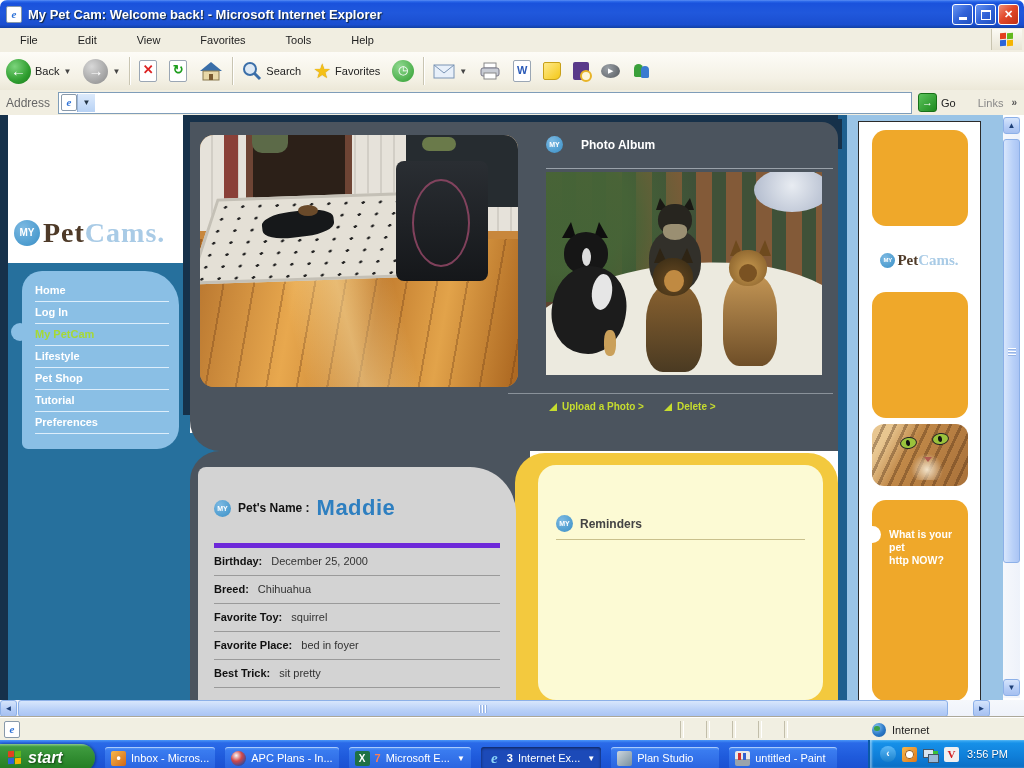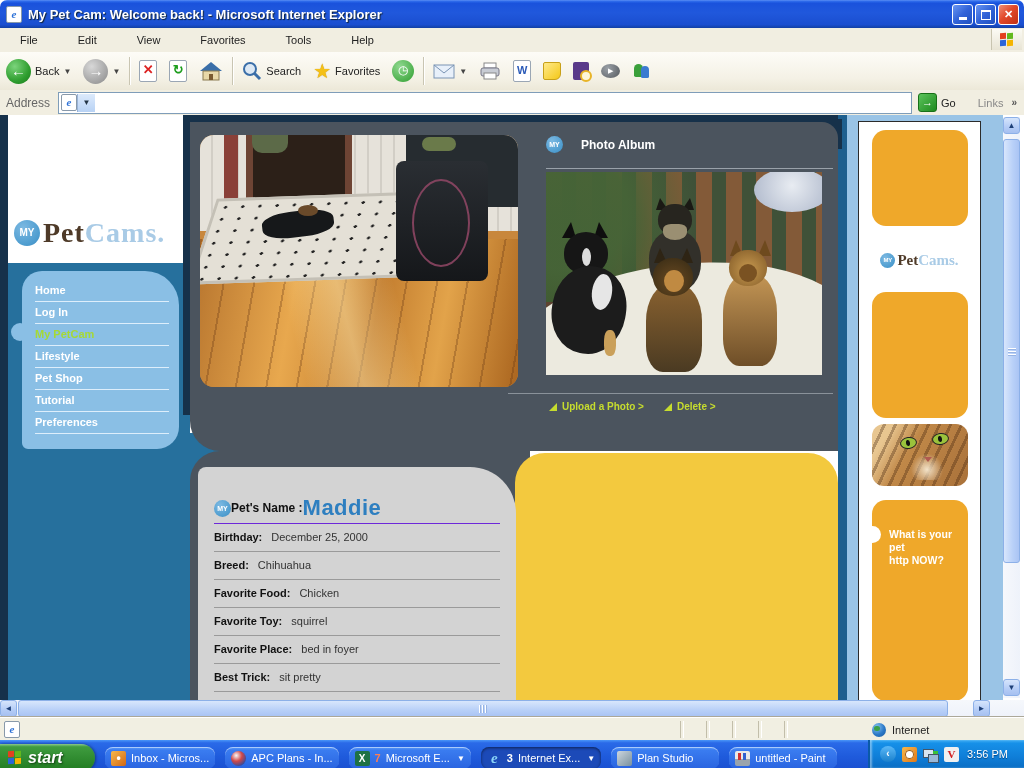--- a/index.html
+++ b/index.html
@@ -173,21 +173,21 @@
   .d4-head{position:absolute;left:183px;top:78px;width:38px;height:36px;background:radial-gradient(circle at 50% 55%,#c89a50,#8a622c 85%);border-radius:48%;}
   .d4-face{position:absolute;left:193px;top:92px;width:18px;height:18px;background:#7a5222;border-radius:50%;}
   .d4-body{position:absolute;left:177px;top:102px;width:54px;height:92px;background:linear-gradient(180deg,#c49655,#6e4e28);border-radius:42% 42% 30% 30%;}
 
   .pa-rule2{left:508px;top:278px;width:325px;height:1px;background:#8a929a;}
   .pa-links{left:549px;top:286px;display:flex;gap:20px;}
   .pa-link{display:flex;align-items:center;gap:5px;color:#c6dc2e;font-size:10px;font-weight:bold;}
   .tri-link{width:0;height:0;border-bottom:8px solid #c6dc2e;border-left:8px solid transparent;}
 
   
-  .pi-name-row{margin:28px 16px 0;padding-bottom:2px;border-bottom:1px solid #6d28d9;display:flex;align-items:center;gap:0;}
+  .pi-name-row{margin:28px 16px 0;padding-bottom:22px;border-bottom:5px solid #6d28d9;display:flex;align-items:center;gap:7px;}
   .pi-name-label{font-size:12px;font-weight:bold;color:#111;}
   .pi-name{font-size:22px;font-weight:bold;color:#2e7fc0;letter-spacing:.5px;}
   .pi-row{margin:0 16px;height:27px;line-height:27px;border-bottom:1px solid #9a9a9a;font-size:11px;color:#111;}
   .pi-row b{font-weight:bold;}
   .pi-row span{margin-left:9px;color:#333;}
 
   
   .rem-header{margin:50px 18px 0;display:flex;align-items:center;gap:7px;padding-bottom:7px;border-bottom:1px solid #c9c08c;
     color:#444;font-weight:bold;font-size:12px;}
 
@@ -234,21 +234,21 @@
   .globe{width:14px;height:14px;border-radius:50%;background:radial-gradient(circle at 35% 30%,#8ac4f0,#2a78c8 55%,#1a5a9e);
     position:relative;display:inline-block;}
   .globe::after{content:"";position:absolute;left:2px;top:3px;width:6px;height:5px;background:#3aa04a;border-radius:40%;}
 
   
   .taskbar{position:absolute;left:0;top:740px;width:1024px;height:36px;
     background:linear-gradient(180deg,#4a96f8 0%,#2a6ae8 8%,#1f5bdc 45%,#1a4fd0 85%,#1646b8 100%);display:flex;align-items:center;}
   .startbtn{position:relative;height:28px;width:95px;border-radius:0 14px 14px 0;display:flex;align-items:center;gap:6px;padding-left:8px;box-sizing:border-box;
     background:linear-gradient(180deg,#8cc88c 0%,#3f9c3f 10%,#2f8a2f 55%,#1f7a1f 100%);box-shadow:1px 0 3px rgba(0,0,0,.4);}
   .start-label{color:#fff;font-weight:bold;font-style:italic;font-size:16px;text-shadow:1px 1px 2px #124012;}
-  .taskbtn{height:22px;margin-left:10px;padding:0 6px;display:flex;align-items:center;gap:5px;border-radius:8px;min-width:108px;box-sizing:border-box;
+  .taskbtn{height:22px;margin-left:10px;padding:0 6px;display:flex;align-items:center;gap:5px;border-radius:3px;min-width:108px;box-sizing:border-box;
     background:linear-gradient(180deg,#5a9af8 0%,#3a7cf0 15%,#2a64e0 100%);box-shadow:inset 0 1px 0 rgba(255,255,255,.5);
     color:#fff;font-size:11px;white-space:nowrap;overflow:hidden;}
   .taskbtn.active{background:#1c4ab8;box-shadow:inset 0 1px 3px rgba(0,0,0,.55);}
   .tb-ic{width:15px;height:15px;border-radius:2px;flex:0 0 auto;display:inline-block;text-align:center;font-size:10px;font-weight:bold;line-height:15px;}
   .ic-outlook{background:linear-gradient(135deg,#f8b84a,#d06716);color:#fff;}
   .ic-outlook::after{content:"•";font-size:12px;}
   .ic-apc{border-radius:50%;background:radial-gradient(circle at 35% 30%,#f8f8f8,#d04848 40%,#2a4aa0 80%);}
   .ic-excel{background:#1e7145;color:#fff;}
   .ic-ie{background:transparent;color:#8ad4f8;font-family:"Liberation Serif",serif;font-style:italic;font-size:15px;}
   .ic-plan{background:linear-gradient(135deg,#cdd6de,#78909e);color:#2a4a34;}
@@ -482,26 +482,31 @@
     </div>
 
     <div class="abs panel-gray">
       <div class="pi-name-row">
         <span class="my-badge my-17">MY</span>
         <span class="pi-name-label">Pet's Name :</span>
         <span class="pi-name">Maddie</span>
       </div>
       <div class="pi-row"><b>Birthday:</b><span>December 25, 2000</span></div>
       <div class="pi-row"><b>Breed:</b><span>Chihuahua</span></div>
-      <div class="pi-row"><b>Favorite Food:</b><span>Chicken</span></div>
       <div class="pi-row"><b>Favorite Toy:</b><span>squirrel</span></div>
       <div class="pi-row"><b>Favorite Place:</b><span>bed in foyer</span></div>
       <div class="pi-row"><b>Best Trick:</b><span>sit pretty</span></div>
     </div>
 
+    <div class="abs panel-cream">
+      <div class="rem-header">
+        <span class="my-badge my-17">MY</span>
+        <span>Reminders</span>
+      </div>
+    </div>
 
     <div class="abs side-box">
       <div class="sb-orange sb-o1"></div>
       <div class="sb-logo">
         <span class="my-badge my-15">MY</span>
         <span class="logo-text"><span class="logo-pet">Pet</span><span class="logo-cams">Cams.</span></span>
       </div>
       <div class="sb-orange sb-o2"></div>
       <div class="sb-cat">
         <span class="cat-eye cat-eyeL"></span>

